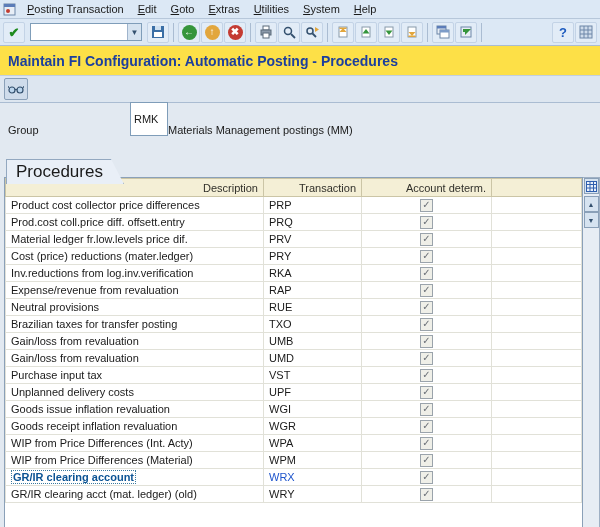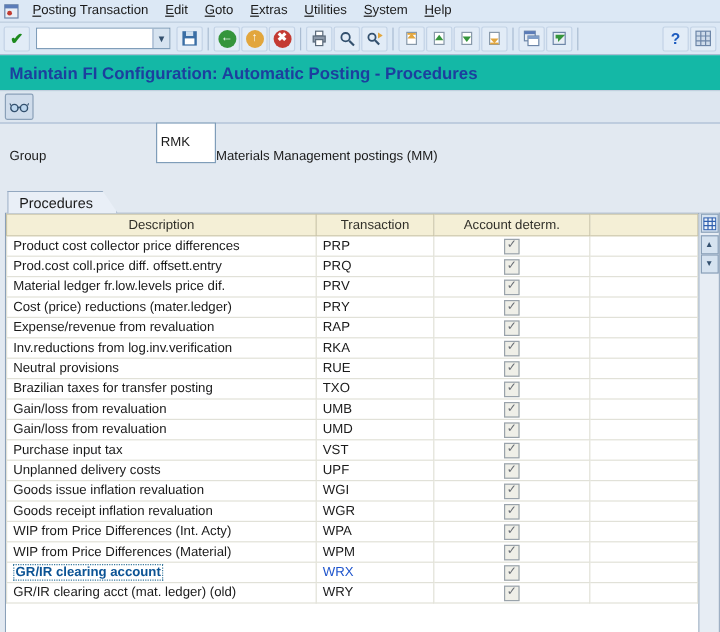--- a/index.html
+++ b/index.html
@@ -22,42 +22,42 @@
   .circle.green { background:#35953c; }
   .circle.yellow { background:#e2a63d; }
   .circle.red { background:#c43b33; }
   .cmd-field { display:flex; align-items:center; height:18px; margin:0 4px; border:1px solid #7f9db9; background:#fff; flex:0 0 auto; }
   .cmd-field input { width:96px; height:16px; border:none; outline:none; font-family:"Liberation Sans",sans-serif; font-size:11px; padding:0 2px; }
   .cmd-drop { width:14px; height:16px; background:#d6e3f0; border-left:1px solid #9fb4cc; display:flex; align-items:center; justify-content:center; font-size:8px; color:#33506e; }
   .tb-right { margin-left:auto; display:flex; gap:1px; align-items:center; }
   .help-glyph { color:#1d5bbf; font-weight:bold; font-size:13px; }
 
   
-  .title-bar { height:30px; background:#14b8a6; border-bottom:1px solid #c2cfde; display:flex; align-items:center; padding:0 8px; }
+  .title-bar { height:30px; background:#fde047; border-bottom:1px solid #c2cfde; display:flex; align-items:center; padding:0 8px; }
   .title-bar h1 { font-size:14px; font-weight:bold; color:#1c3f9e; white-space:nowrap; }
 
   
   .app-toolbar { height:27px; background:#dde6f0; border-bottom:1px solid #aabcd2; display:flex; align-items:center; padding:2px 4px; }
   .app-btn { width:24px; height:22px; border:1px solid #8aa0b8; background:#cfdceb; display:inline-flex; align-items:center; justify-content:center; border-radius:2px; }
 
   
   .content { position:relative; }
   .group-row { display:flex; align-items:flex-end; height:20px; margin:13px 0 0 8px; }
   .group-label { width:122px; }
-  .group-field { width:50px; height:17px; background:#fff; border:1px solid #7f9db9; padding:16px 3px; display:flex; align-items:center; font-size:11px; }
+  .group-field { width:38px; height:17px; background:#fff; border:1px solid #7f9db9; padding:16px 3px; display:flex; align-items:center; font-size:11px; }
   .group-desc { margin-left:0; }
 
   .tab-row { margin:23px 0 0 6px; height:18px; position:relative; z-index:2; }
-  .tab { display:inline-block; padding:2px 20px 2px 9px; background:#e9eff7; border:1px solid #93a8c0; border-bottom:none; clip-path:polygon(0 0, calc(100% - 13px) 0, 100% 100%, 0 100%); font-size:12px; }
+  .tab { display:inline-block; padding:2px 20px 2px 9px; background:#e9eff7; border:1px solid #93a8c0; border-bottom:none; clip-path:polygon(0 0, calc(100% - 13px) 0, 100% 100%, 0 100%); font-size:17px; }
 
   
   .table-zone { display:flex; margin-left:4px; height:360px; overflow:hidden; }
   .grid-wrap { width:579px; border:1px solid #8aa0b8; background:#fff; overflow:hidden; }
   table { border-collapse:collapse; width:100%; table-layout:fixed; }
-  th { background:#f4efd6; border:1px solid #cbc5a6; font-weight:normal; text-align:center; padding:2px 5px; height:18px; font-size:11px; color:#31302a; white-space:nowrap; overflow:hidden; }
+  th { background:#f4efd6; border:1px solid #cbc5a6; font-weight:normal; text-align:right; padding:2px 5px; height:18px; font-size:11px; color:#31302a; white-space:nowrap; overflow:hidden; }
   td { border:1px solid #e1e1d8; padding:1px 5px; height:17px; font-size:11px; white-space:nowrap; overflow:hidden; background:#fff; }
   td.cb-cell { text-align:center; }
   .cb { display:inline-flex; width:13px; height:13px; background:#efefe8; border:1px solid #9aa3ab; align-items:center; justify-content:center; color:#6b7077; font-size:10px; line-height:1; vertical-align:middle; }
   tr.selected td.desc-cell span { border:1px dotted #3b7a9e; color:#0b5394; padding:0 1px;font-weight:bold; }
   tr.selected td.trans-cell { color:#1f55cc; }
 
   
   .vscroll { width:17px; display:flex; flex-direction:column; background:#e7edf4; border:1px solid #9fb0c4; border-left:none; }
   .vs-btn { width:15px; height:16px; margin:0 auto; background:#d6e3f0; border:1px solid #8aa0b8; display:flex; align-items:center; justify-content:center; font-size:7px; color:#33506e; flex:0 0 auto; }
   .vs-cfg { margin-top:0; margin-bottom:2px; }
@@ -248,28 +248,28 @@
                 <td class="cb-cell"><span class="cb">✓</span></td>
                 <td></td>
               </tr>
               <tr>
                 <td class="desc-cell"><span>Cost (price) reductions (mater.ledger)</span></td>
                 <td class="trans-cell">PRY</td>
                 <td class="cb-cell"><span class="cb">✓</span></td>
                 <td></td>
               </tr>
               <tr>
+                <td class="desc-cell"><span>Inv.reductions from log.inv.verification</span></td>
+                <td class="trans-cell">RKA</td>
+                <td class="cb-cell"><span class="cb">✓</span></td>
+                <td></td>
+              </tr>
+              <tr>
                 <td class="desc-cell"><span>Expense/revenue from revaluation</span></td>
                 <td class="trans-cell">RAP</td>
-                <td class="cb-cell"><span class="cb">✓</span></td>
-                <td></td>
-              </tr>
-              <tr>
-                <td class="desc-cell"><span>Inv.reductions from log.inv.verification</span></td>
-                <td class="trans-cell">RKA</td>
                 <td class="cb-cell"><span class="cb">✓</span></td>
                 <td></td>
               </tr>
               <tr>
                 <td class="desc-cell"><span>Neutral provisions</span></td>
                 <td class="trans-cell">RUE</td>
                 <td class="cb-cell"><span class="cb">✓</span></td>
                 <td></td>
               </tr>
               <tr>

